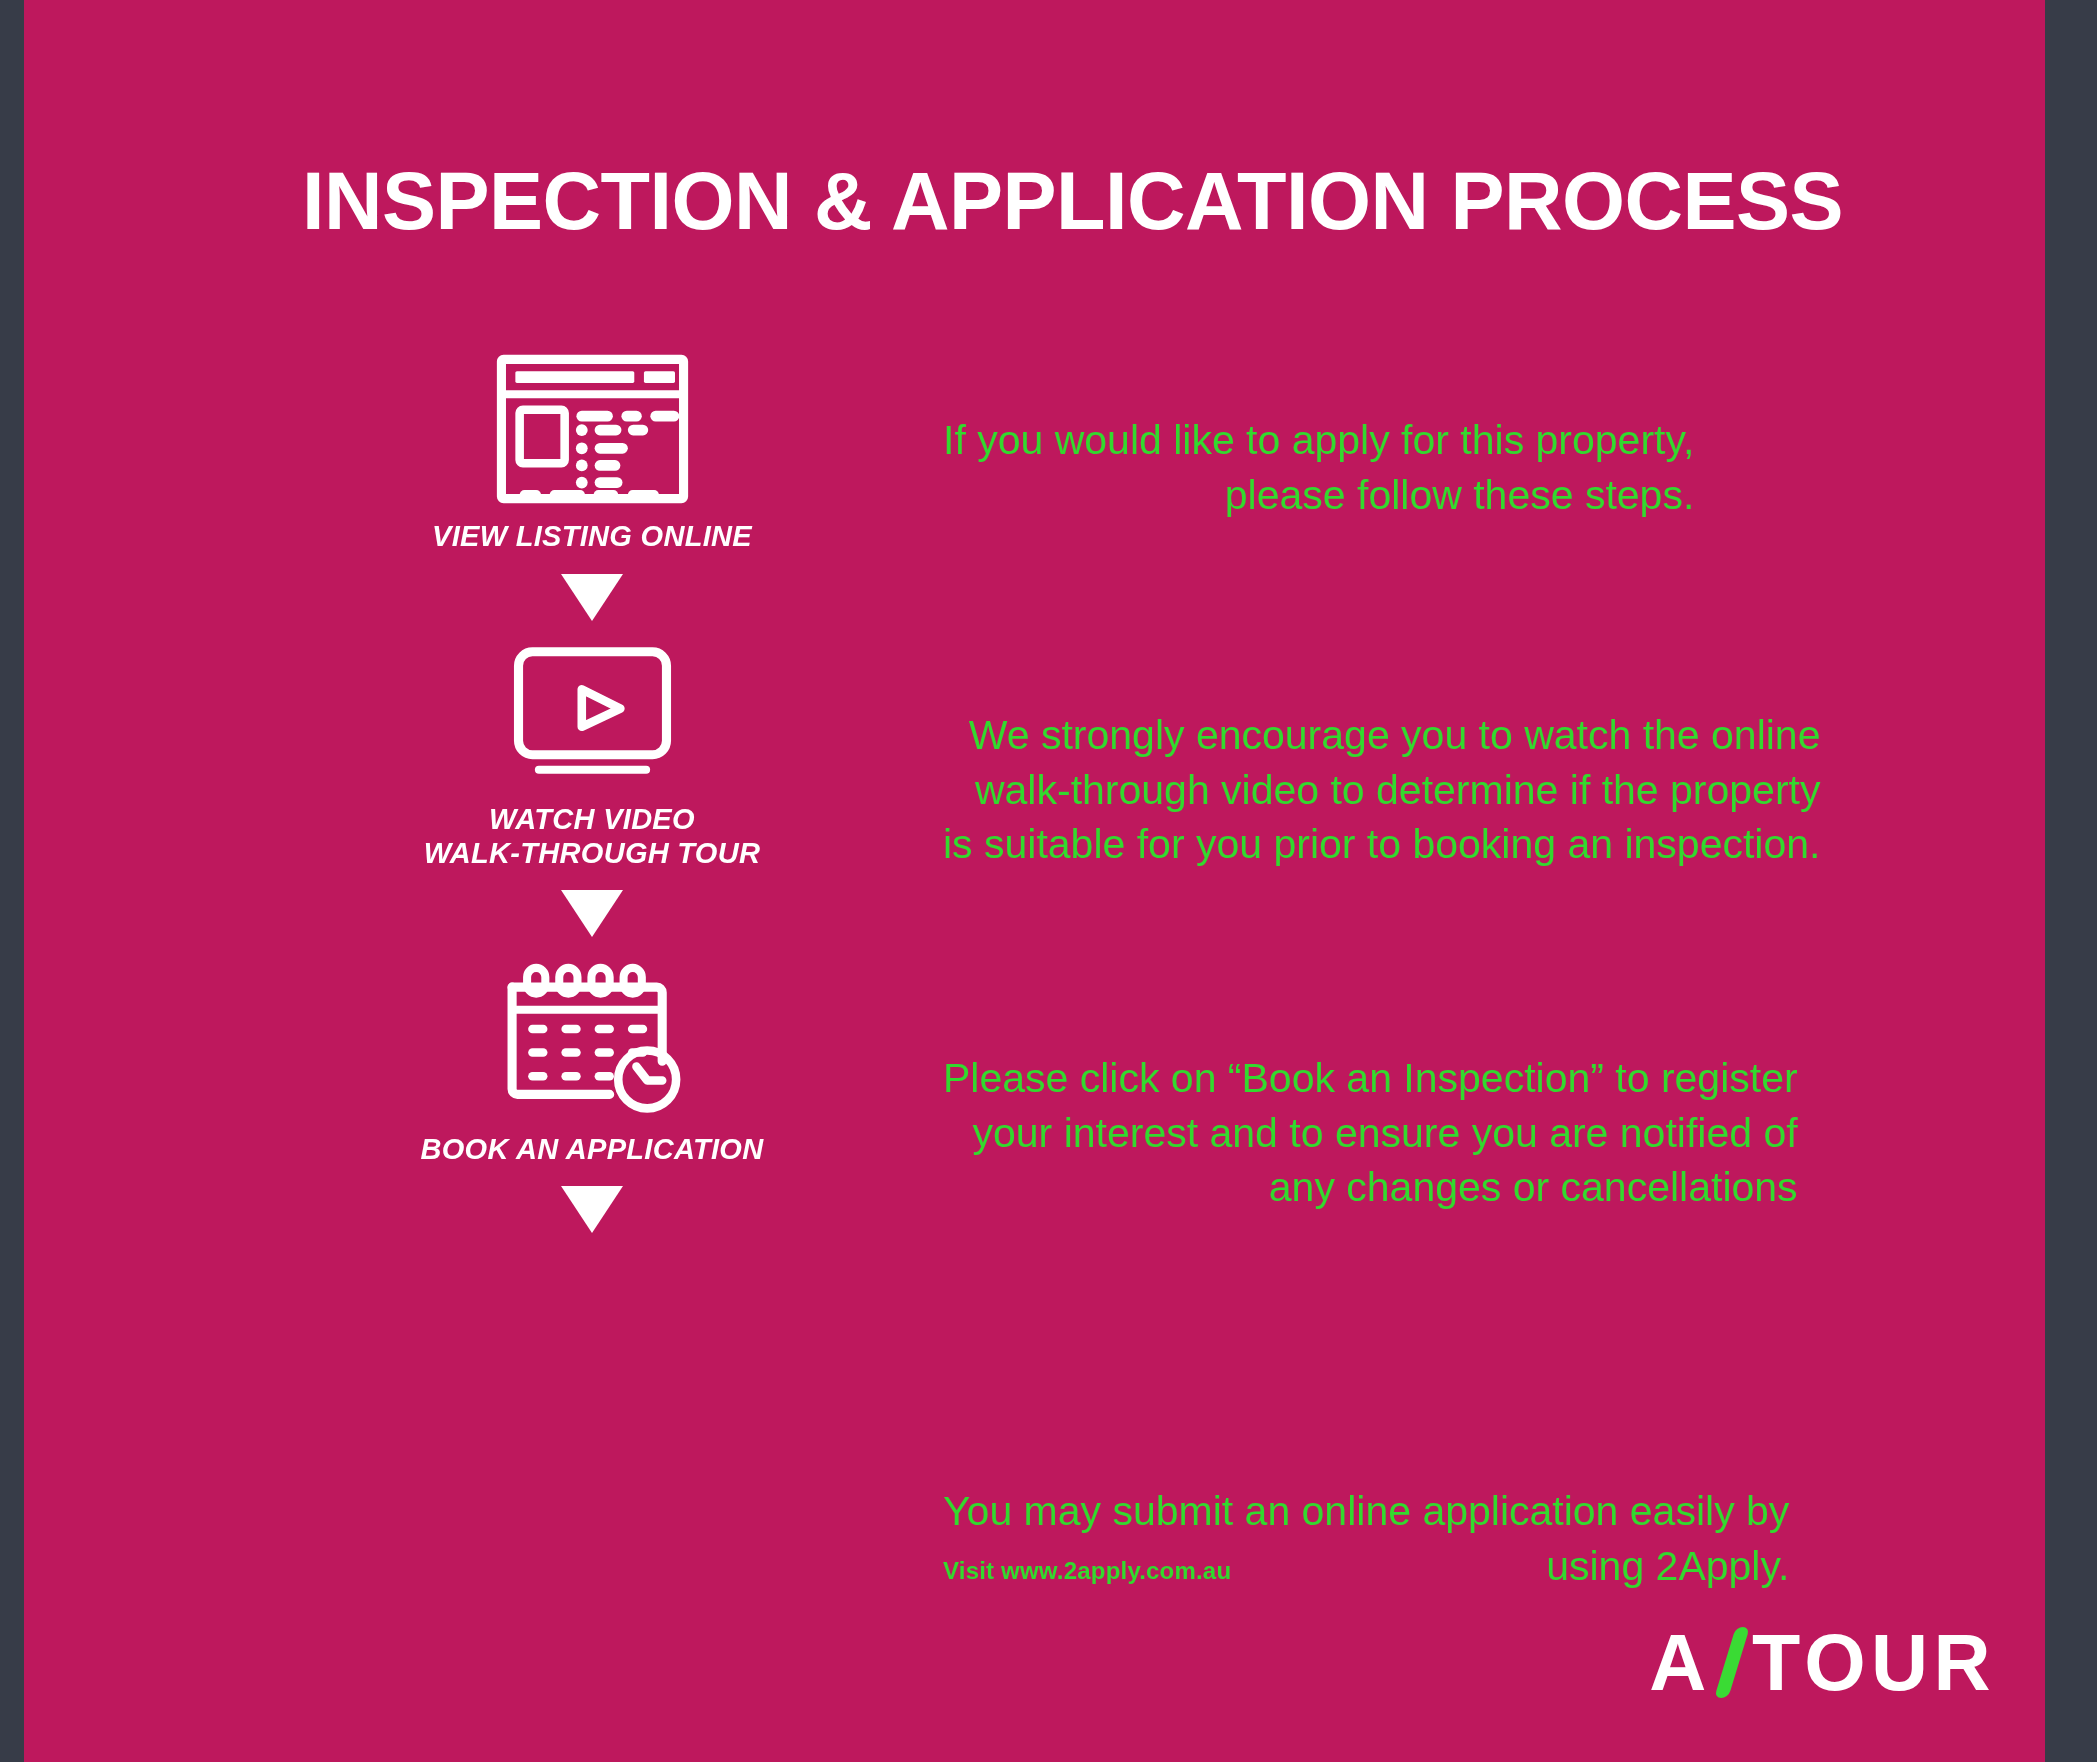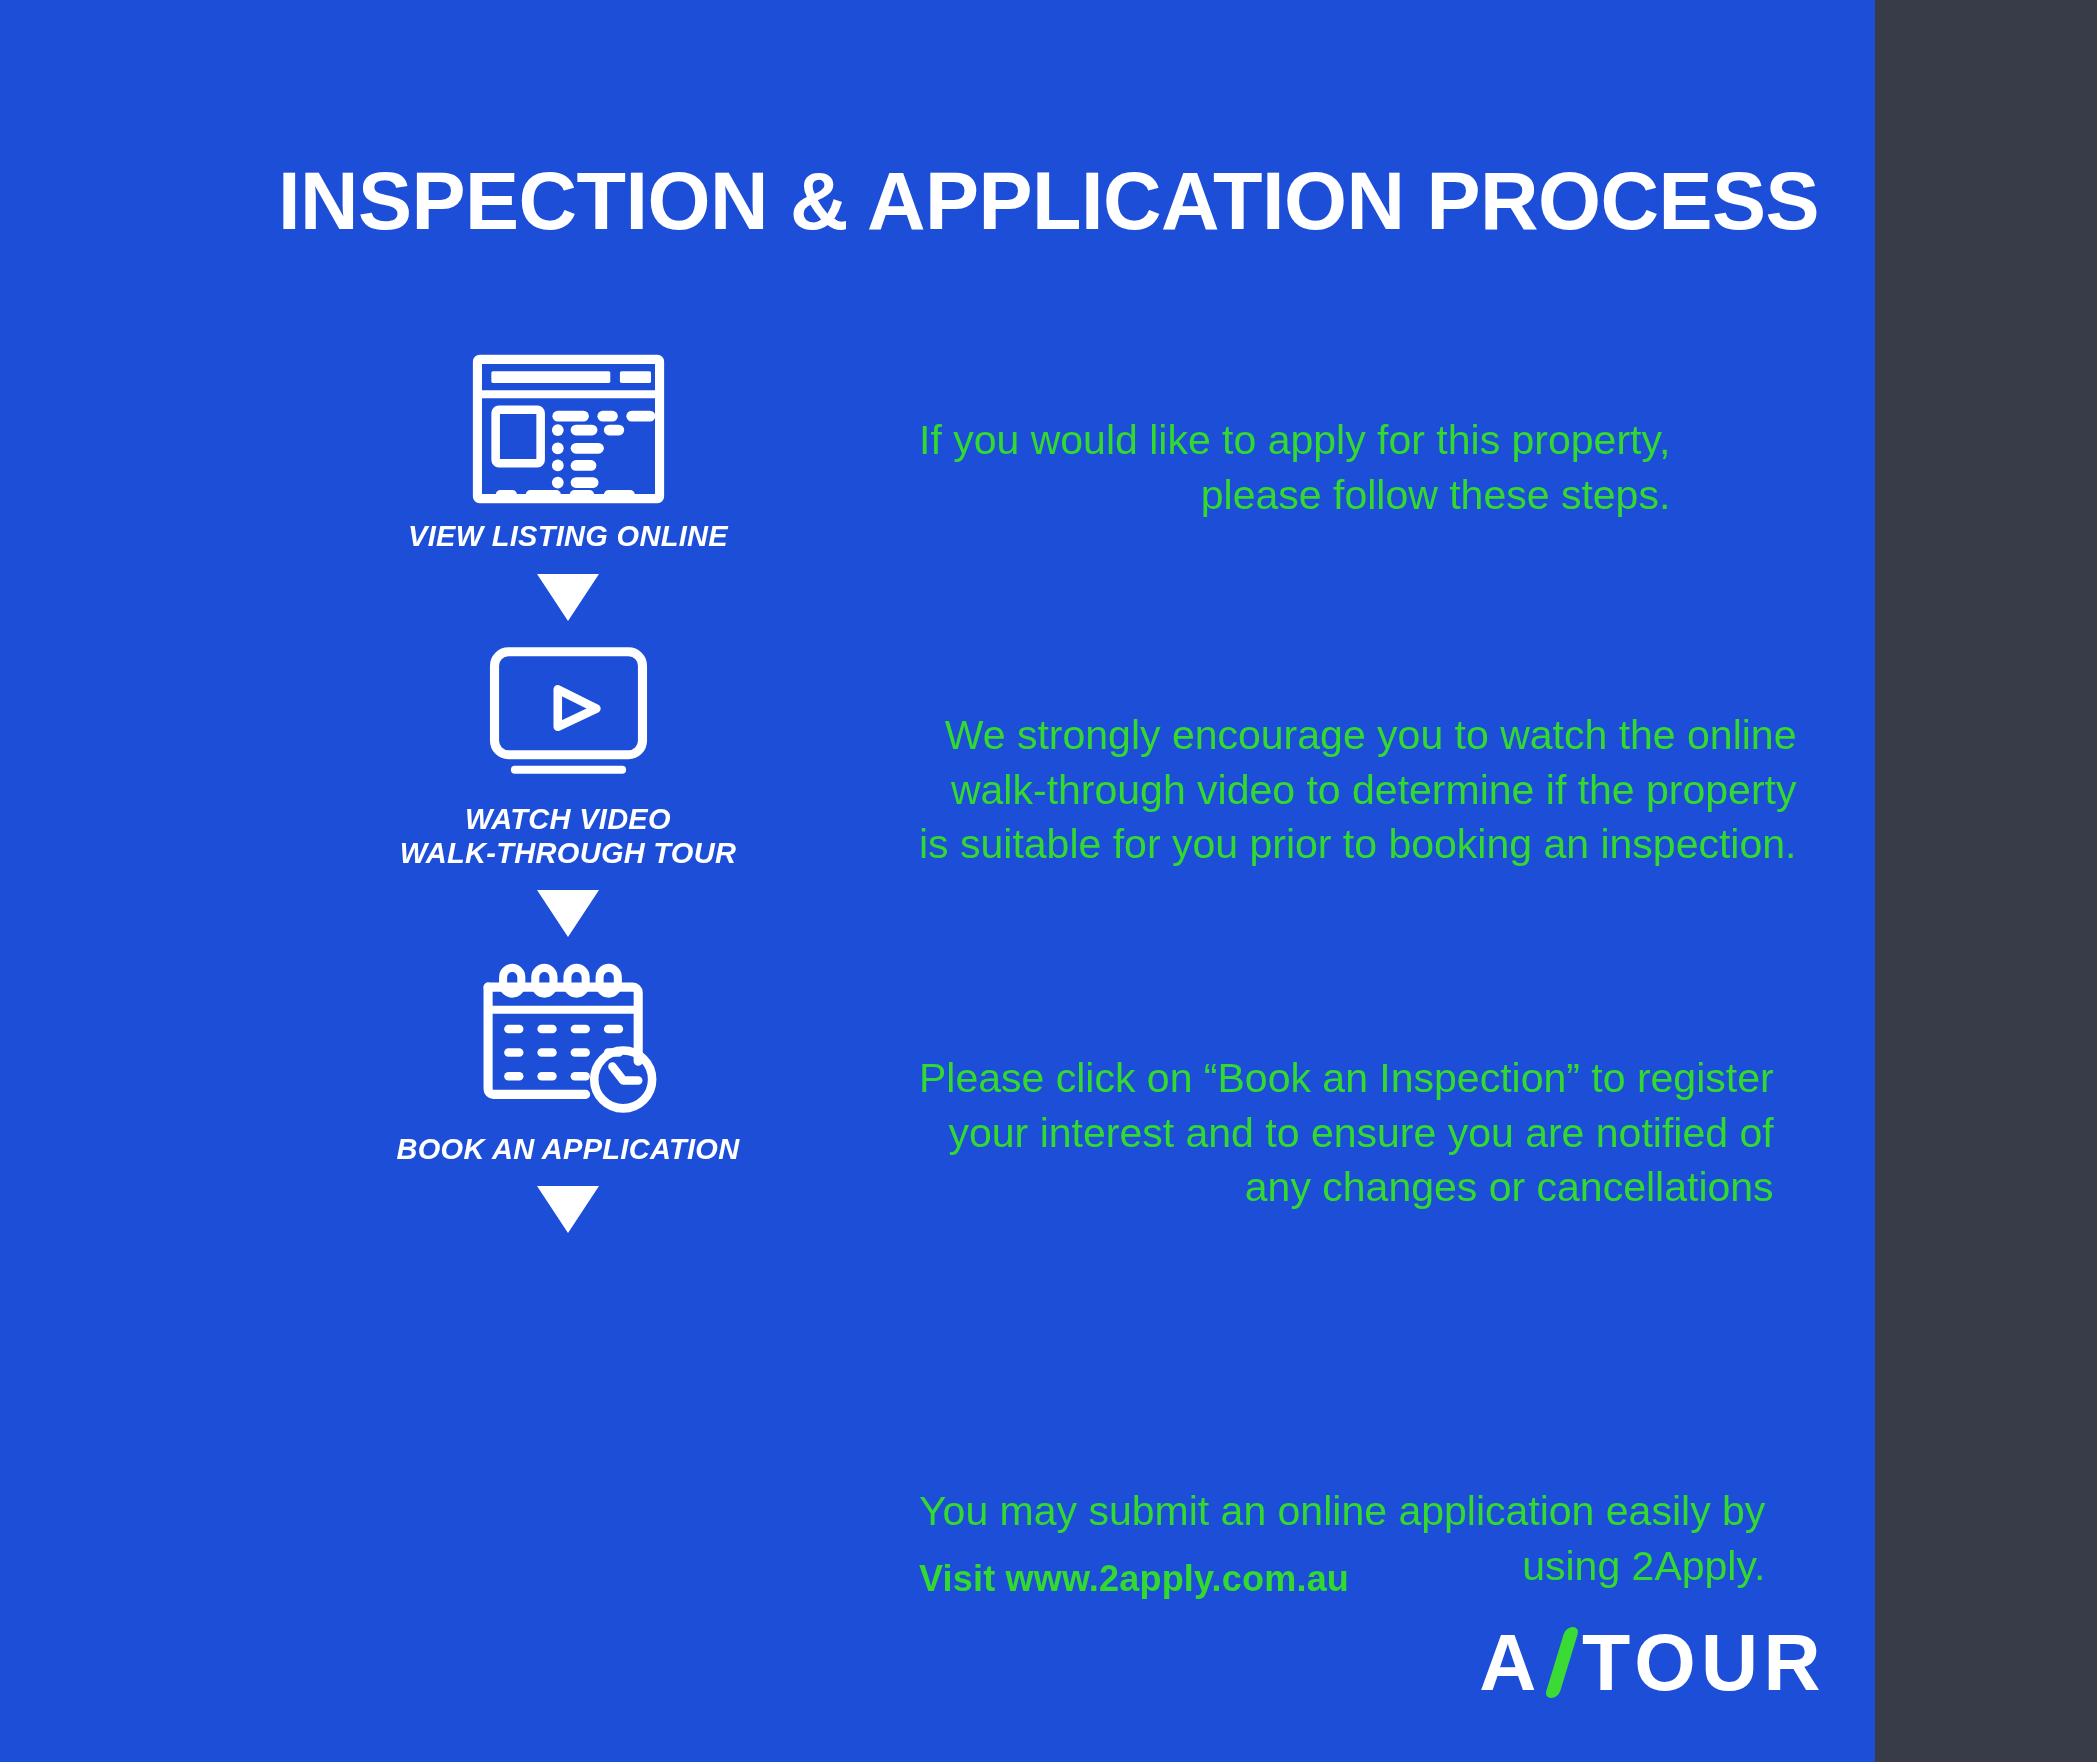--- a/index.html
+++ b/index.html
@@ -5,25 +5,26 @@
 <style>
   html, body {
     margin: 0;
     padding: 0;
     background: #373c48;
   }
   * { box-sizing: border-box; }
 
   .poster {
     position: relative;
-    width: 1875px;
+    width: 2021px;
     height: 1762px;
-    background: #1d4ed8;
+    background: #be185d;
     font-family: "Liberation Sans", sans-serif;
     overflow: hidden;
+    margin-left: 24px;
   }
 
   
   .page-title {
     position: absolute;
     left: 0;
     top: 161px;
     width: 2097px;
     text-align: center;
     color: #ffffff;
@@ -107,21 +108,21 @@
   #copy-2 { top: 708px; }
   #copy-3 { top: 1051px; }
   #copy-4 { top: 1484px; }
 
   .visit-line {
     position: absolute;
     top: 1557px;
     color: #33d92e;
     font-family: "Liberation Sans", sans-serif;
     font-weight: bold;
-    font-size: 36px;
+    font-size: 24px;
     line-height: 1.2;
     letter-spacing: 0.2px;
   }
 
   
   .brand-logo {
     position: absolute;
     right: 49px;
     bottom: 60px;
     display: flex;

